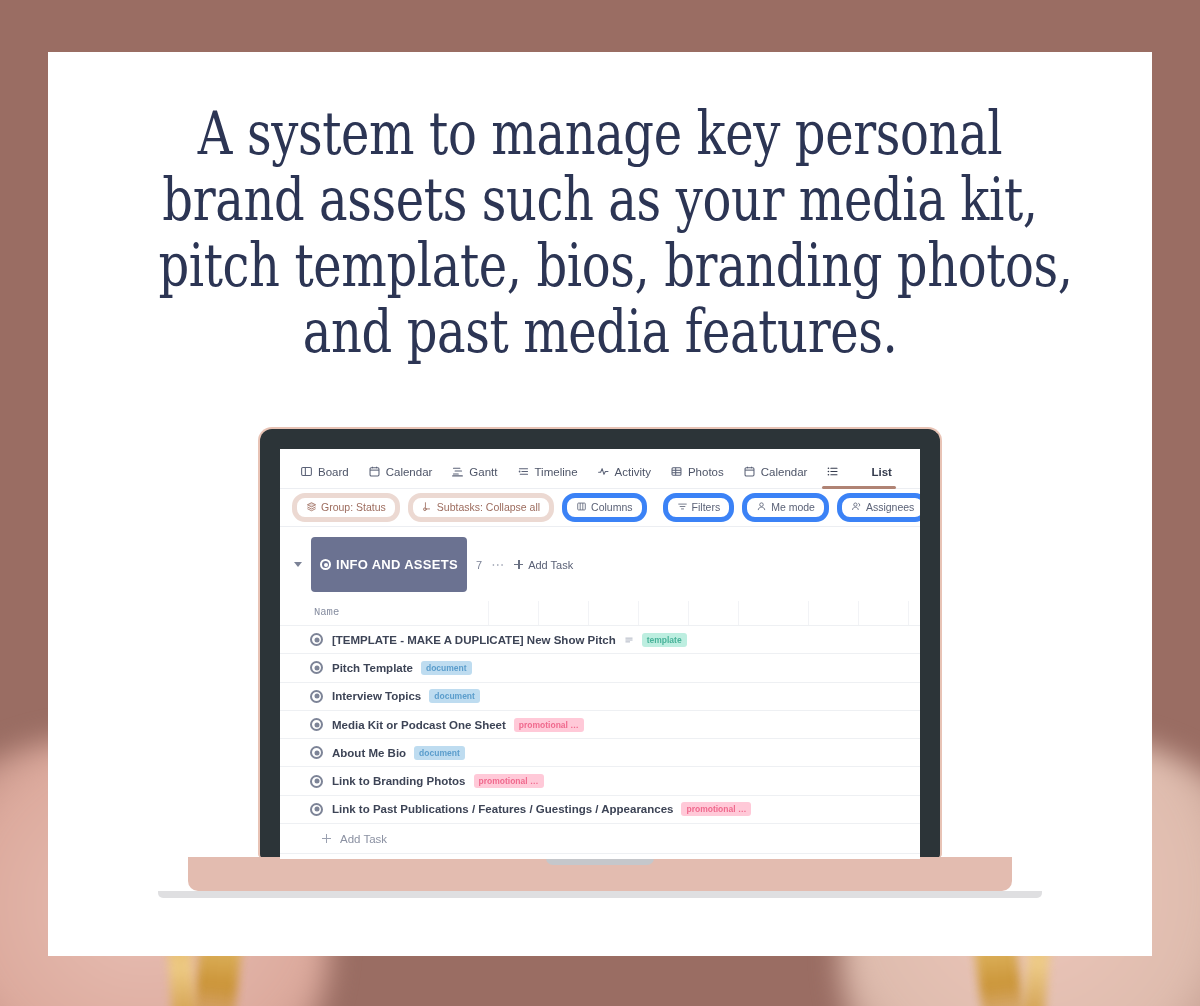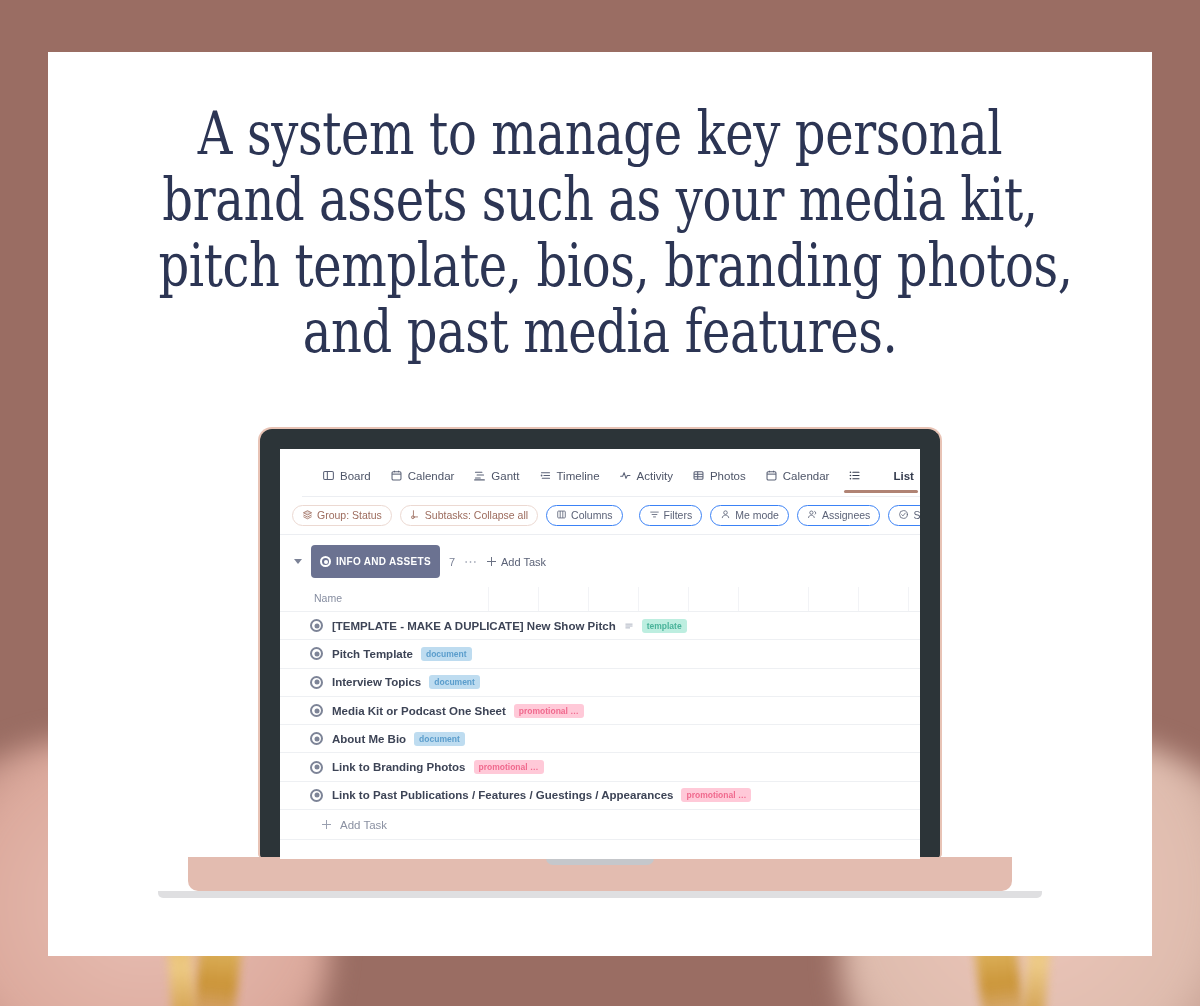--- a/index.html
+++ b/index.html
@@ -149,22 +149,21 @@
     font-size: 11.5px;
   }
 
   
   .viewbar {
     display: flex;
     align-items: center;
     gap: 3px;
     padding: 13px 0 0 12px;
     border-bottom: 1px solid #eceef2;
-    height: 48px;
-    margin-left: 22px;
+    height: 40px;
   }
   .view-tab {
     display: flex;
     align-items: center;
     gap: 5px;
     padding: 3px 8px 9px 8px;
     color: #4e5568;
     font-size: 11.5px;
     white-space: nowrap;
     position: relative;
@@ -192,21 +191,21 @@
     gap: 8px;
     padding: 9px 0 9px 12px;
     border-bottom: 1px solid #eceef2;
     height: 38px;
     white-space: nowrap;
   }
   .chip {
     display: inline-flex;
     align-items: center;
     gap: 4px;
-    border: 1px solid #3b82f6;
+    border: 5px solid #3b82f6;
     border-radius: 13px;
     padding: 3px 9px;
     font-size: 10.5px;
     color: #5b6277;
     background: #fff;
     line-height: 1.2;
   }
   .chip.accent { color: #9d6c5e; border-color: #ecd9d2; }
   .chip-sep {
     width: 1px; height: 15px; background: #e4e6eb;
@@ -223,23 +222,23 @@
     width: 0; height: 0;
     border-left: 4.5px solid transparent;
     border-right: 4.5px solid transparent;
     border-top: 5.5px solid #7b8296;
   }
   .group-pill {
     display: inline-flex;
     align-items: center;
     gap: 5px;
     border-radius: 4px;
-    padding: 11px 9px;
+    padding: 20px 9px;
     color: #fff;
-    font-size: 10px;
+    font-size: 13px;
     font-weight: bold;
     letter-spacing: .3px;
   }
   .pill-info { background: #6b7291; }
   .pill-ideas { background: #404040; margin-top: 24px; }
   .donut-w {
     width: 11px; height: 11px;
     border-radius: 50%;
     border: 2px solid #fff;
     position: relative;
@@ -268,20 +267,21 @@
   .plus::before { left: 4px; top: 0; width: 1.4px; height: 9px; }
   .plus::after  { top: 4px; left: 0; height: 1.4px; width: 9px; }
 
   
   .col-head {
     position: relative;
     padding: 5px 4px 7px 34px;
     font-size: 10.5px;
     color: #868da0;
     border-bottom: 1px solid #eef0f3;
+    font-family: Liberation Mono, monospace;
   }
   .vlines { position: absolute; inset: 0; pointer-events: none; }
   .vline { position: absolute; top: 0; bottom: 0; width: 1px; background: #f2f3f6; }
 
   .row {
     position: relative;
     display: flex;
     align-items: center;
     gap: 8px;
     height: 28.3px;

